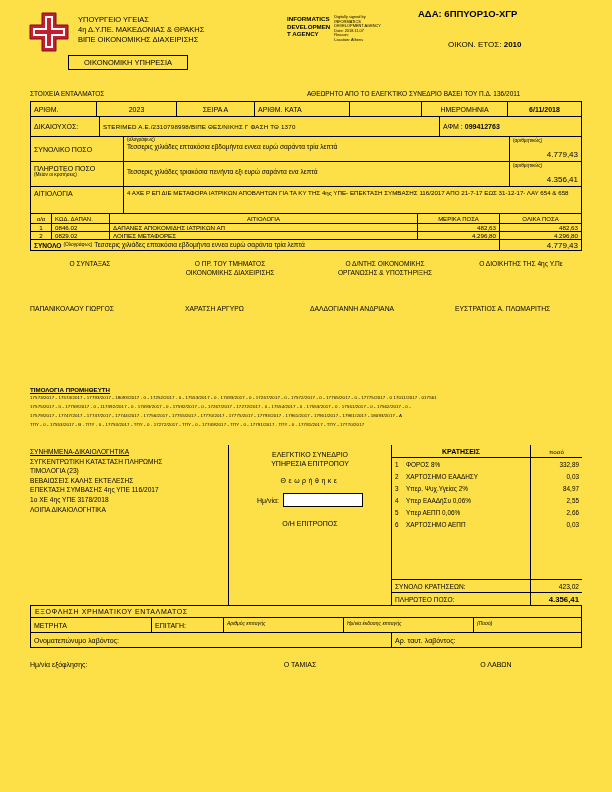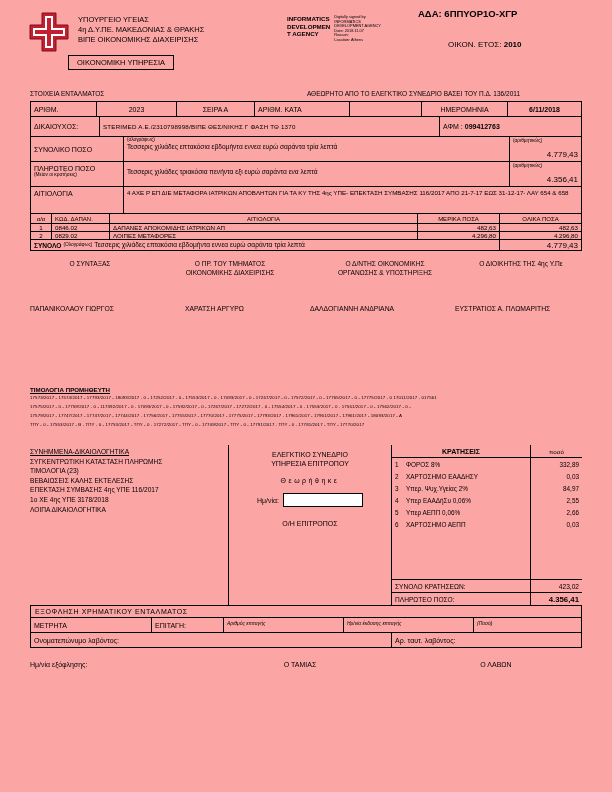--- a/index.html
+++ b/index.html
@@ -1,26 +1,26 @@
 <!DOCTYPE html>
 <html><head>
 <meta charset="utf-8">
 <style>
   *{box-sizing:border-box}
   html,body{margin:0;padding:0;background:#ffffff}
-  .page{position:relative;width:612px;height:792px;background:#fca5a5;color:#000;
+  .page{position:relative;width:612px;height:792px;background:#fde047;color:#000;
         font-family:"Liberation Sans","DejaVu Sans",sans-serif;font-size:7px;overflow:hidden}
   .b{font-weight:bold}
   .pre{white-space:pre-line}
   .i{font-style:italic}
 
   
   .logo{position:absolute;left:29px;top:12px}
   .ministry{position:absolute;left:78px;top:15px;font-size:7.5px;line-height:10px}
-  .econ-box{position:absolute;left:68px;top:55px;border:1px solid #000;padding:2px 8px;font-size:7.5px}
+  .econ-box{position:absolute;left:68px;top:55px;border:1px solid #000;padding:2px 15px;font-size:7.5px}
   .stamp{position:absolute;left:287px;top:15px;display:flex;gap:4px}
   .stamp-name{font-weight:bold;font-size:6.2px;line-height:7.5px}
   .stamp-details{font-size:3.9px;line-height:4.6px;width:60px}
   .ada{position:absolute;left:418px;top:8px;font-size:9.5px;font-weight:bold}
   .fiscal{position:absolute;left:448px;top:40px;font-size:8px}
   .title{position:absolute;left:0;right:0;top:66px;text-align:center;font-size:9.5px;
          letter-spacing:3.5px;word-spacing:7px}
 
   .body{position:absolute;left:30px;top:90px;width:552px}
   .sec-row{display:flex;height:11px;font-size:6.5px}

